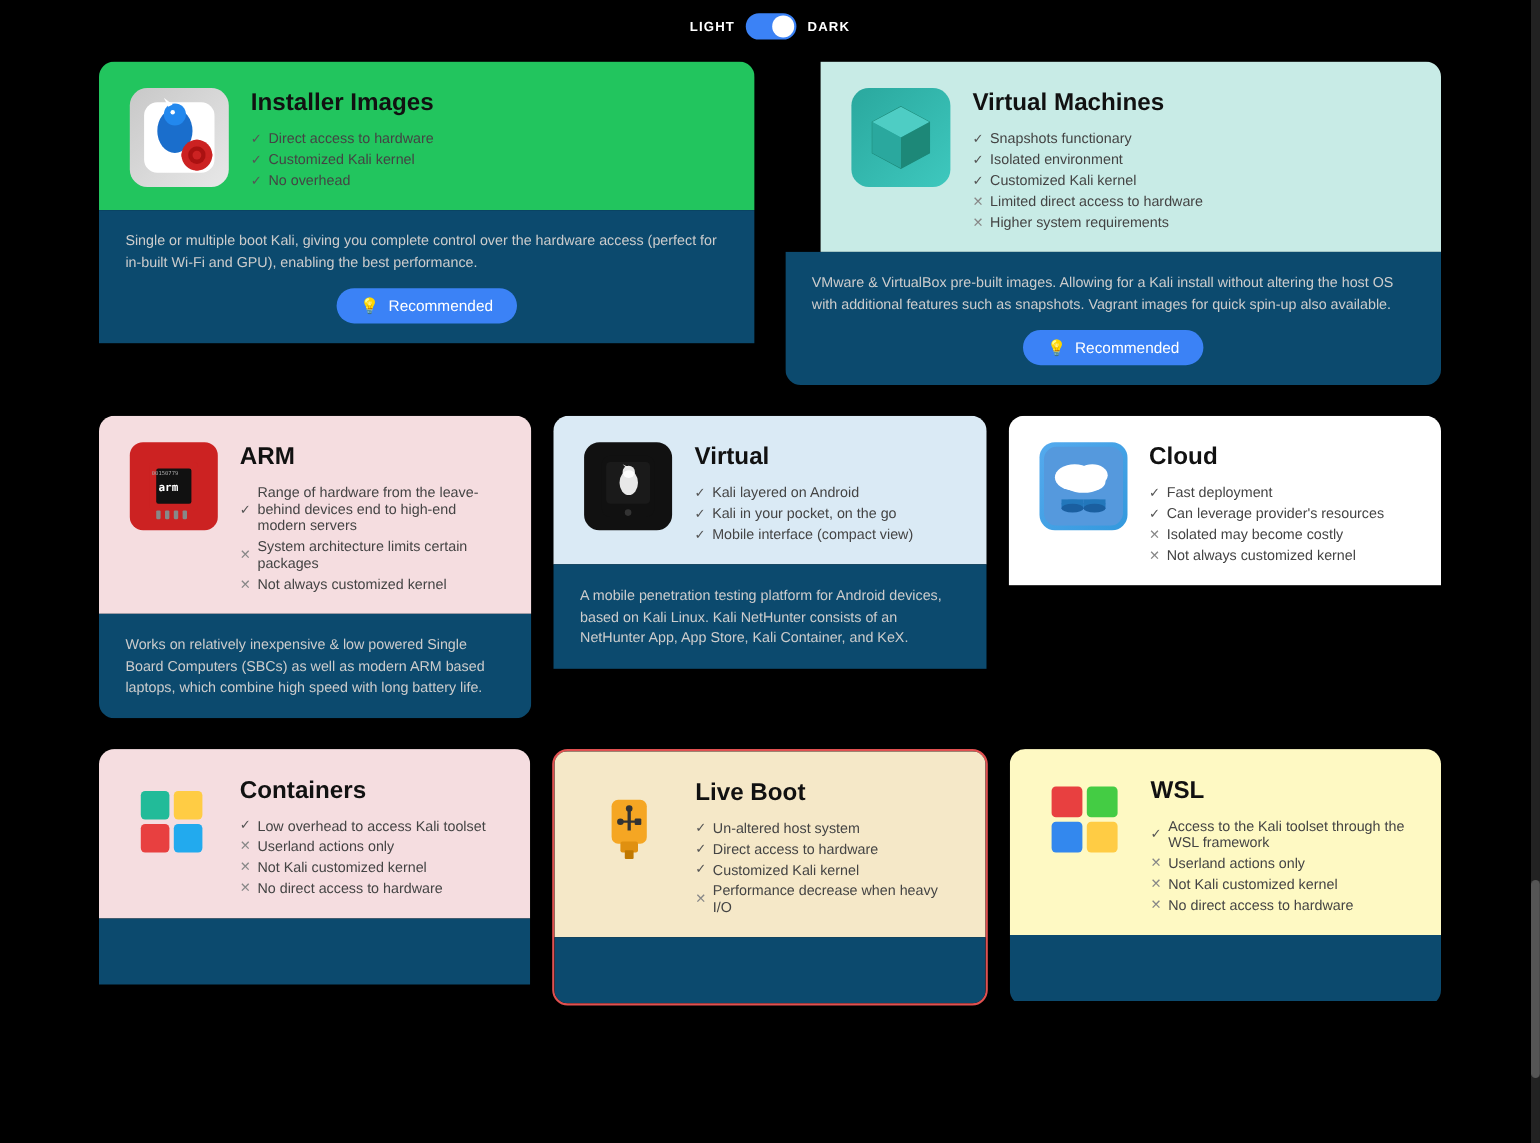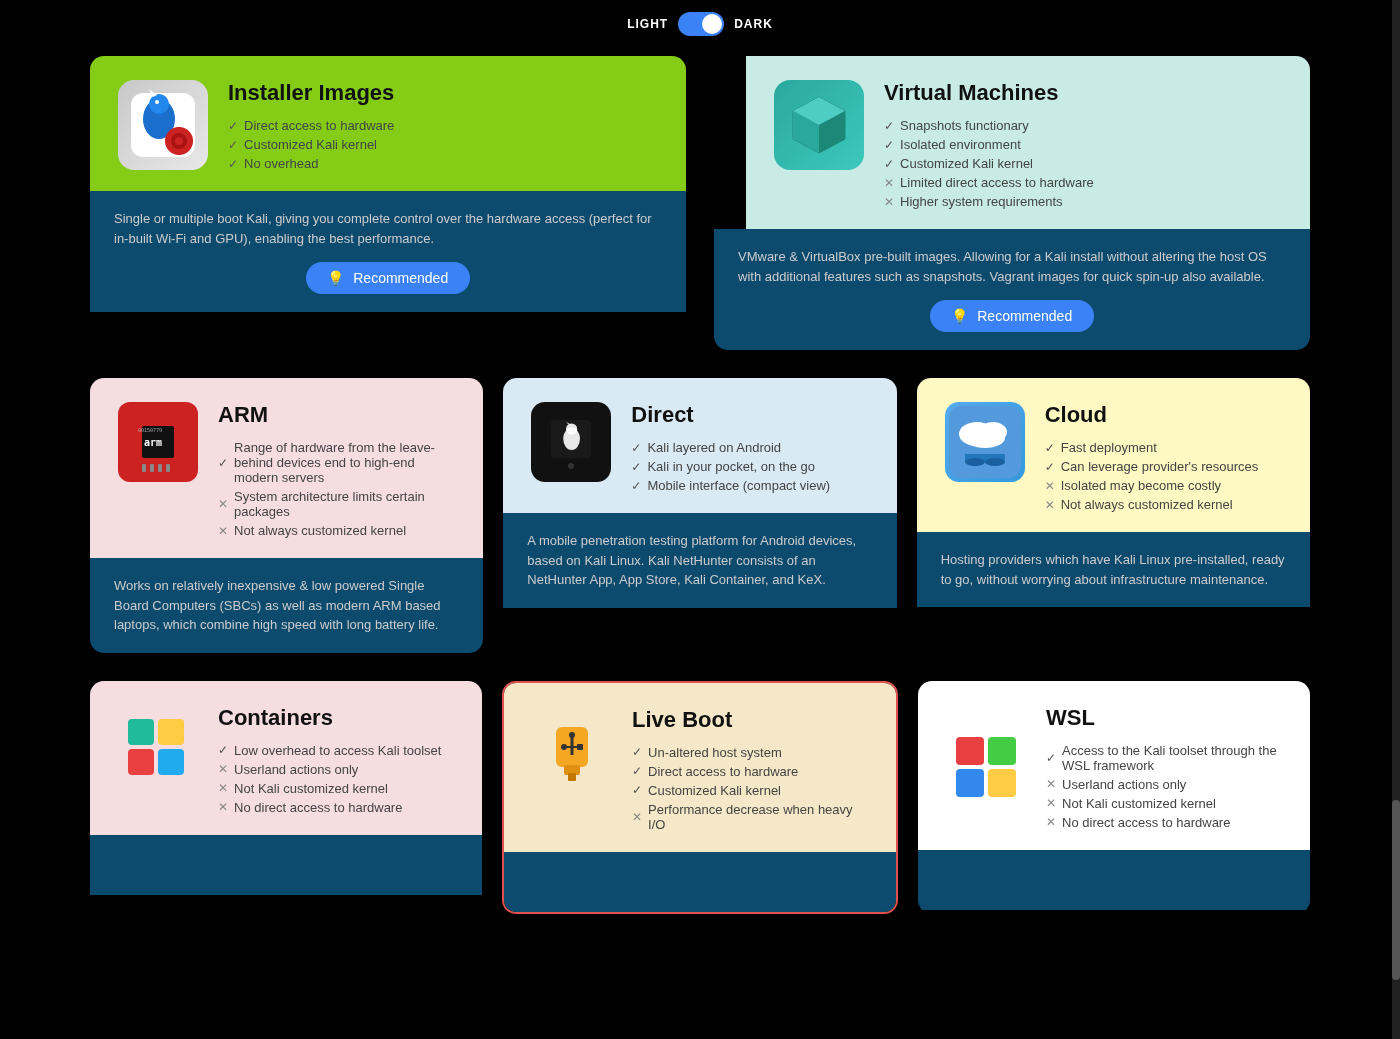--- a/index.html
+++ b/index.html
@@ -64,47 +64,46 @@
     }
 
     .card-top {
       padding: 24px 28px 20px;
       display: flex;
       gap: 20px;
       align-items: flex-start;
     }
 
     .card-top-light {
-      background: #84cc16;
+      background: #22c55e;
     }
 
     .card-top-teal {
       background: #c8ebe6;
       margin-left: 32px;
     }
 
     .card-top-pink {
       background: #f5dde0;
     }
 
     .card-top-blue {
       background: #daeaf5;
     }
 
     .card-top-gray {
-      background: #fef9c3;
+      background: #ffffff;
     }
 
     .card-top-yellow {
       background: #f5e8c8;
     }
 
     .card-top-wsl {
-      background: #ffffff;
-      align-items: center;
+      background: #fef9c3;
     }
 
     .card-icon {
       width: 90px;
       height: 90px;
       flex-shrink: 0;
       border-radius: 12px;
       overflow: hidden;
       display: flex;
       align-items: center;
@@ -479,21 +478,21 @@
             <g transform="translate(20,12) scale(0.7)">
               <ellipse cx="18" cy="24" rx="12" ry="16" fill="white" opacity="0.9"></ellipse>
               <circle cx="18" cy="10" r="8" fill="white" opacity="0.9"></circle>
               <polygon points="14,4 10,0 18,4" fill="white" opacity="0.9"></polygon>
             </g>
 
             <circle cx="32" cy="56" r="3" fill="#333"></circle>
           </svg>
         </div>
         <div class="card-info">
-          <div class="card-title">Direct</div>
+          <div class="card-title">Virtual</div>
           <ul class="feature-list">
             <li>
                 <span class="check-icon">✓</span>
                 <span>Kali layered on Android</span>
               </li>
             <li>
                 <span class="check-icon">✓</span>
                 <span>Kali in your pocket, on the go</span>
               </li>
             <li>
@@ -542,23 +541,20 @@
                 <span class="x-icon">✕</span>
                 <span>Isolated may become costly</span>
               </li>
             <li>
                 <span class="x-icon">✕</span>
                 <span>Not always customized kernel</span>
               </li>
           </ul>
         </div>
       </div>
-      <div class="card-bottom">
-        <p>Hosting providers which have Kali Linux pre-installed, ready to go, without worrying about infrastructure maintenance.</p>
-      </div>
     </div>
 
   </div>
 
   <div class="bot-row">
 
     <div class="mid-card">
       <div class="card-top card-top-pink">
         <div class="card-icon-sm containers-icon">
           <svg width="72" height="72" viewBox="0 0 72 72">

